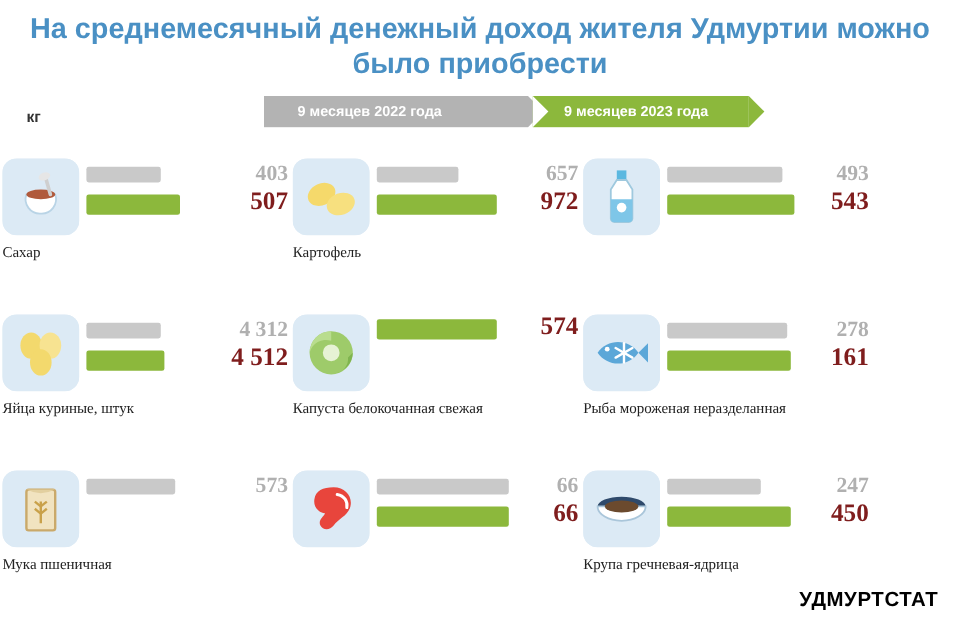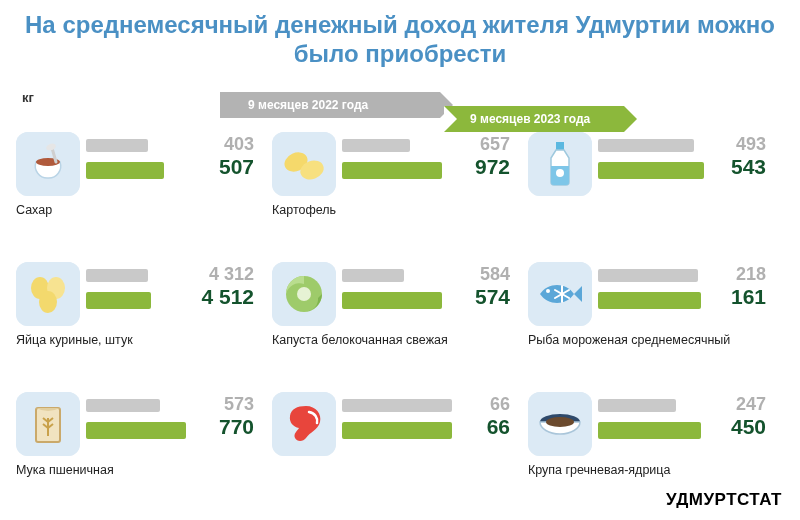--- a/index.html
+++ b/index.html
@@ -22,21 +22,21 @@
   .unit{
     position:absolute;
     left:22px; top:90px;
     font-size:13px;
     font-weight:bold;
     color:#333;
   }
   
   .legend{
     position:absolute;
-    left:200px; top:92px;
+    left:200px; top:80px;
     height:20px;
     display:flex;
     padding-left:20px;
   }
   .legend-chip{
     position:relative;
     height:26px;
     display:flex;
     align-items:center;
     color:#fff;
@@ -56,21 +56,20 @@
     width:0;height:0;
     border-top:13px solid transparent;
     border-bottom:13px solid transparent;
     border-left:13px solid #b3b3b3;
   }
   .legend-new{
     background:#8cb83c;
     width:180px;
     padding-left:26px;
     margin-left:4px;
-    margin-top:14px;
   }
   .legend-new:before{
     content:"";
     position:absolute;
     left:0; top:0;
     width:0;height:0;
     border-top:13px solid transparent;
     border-bottom:13px solid transparent;
     border-left:13px solid #ffffff;
   }
@@ -89,23 +88,24 @@
     left:0; top:132px;
     width:800px;
   }
   .row{
     display:flex;
     width:800px;
     margin-bottom:8px;
   }
   .cell{
     width:240px;
-    margin-left:16px;
+    margin-left:2px;
     position:relative;
     height:122px;
+    font-family:Liberation Serif, serif;
   }
   .cell .icon{
     position:absolute;
     left:0; top:0;
     width:64px;height:64px;
     border-radius:12px;
     background:#ddeaf4;
     overflow:hidden;
   }
   .bars{
@@ -123,21 +123,21 @@
   .bar.old{background:#c9c9c9;}
   .bar.new{background:#8cb83c;height:17px;top:0;}
   .val{
     position:absolute;
     right:0; top:-4px;
     font-size:19px;
     font-weight:bold;
     line-height:22px;
   }
   .val.old{color:#b0b0b0;font-size:18px;top:-3px;}
-  .val.new{color:#14532d;font-size:21px;top:-6px;}
+  .val.new{color:#7f1d1d;font-size:21px;top:-6px;}
   .label{
     position:absolute;
     left:0; top:70px;
     width:236px;
     font-size:12.5px;
     color:#222;
     line-height:16px;
   }
   .footer{
     position:absolute;
@@ -265,24 +265,20 @@
       <div class="icon">
         <svg width="64" height="64" viewBox="0 0 64 64">
           <rect width="64" height="64" fill="#dceaf5"></rect>
           <circle cx="32" cy="32" r="18" fill="#9ecb6a"></circle>
           <path d="M32 14 a18 18 0 0 0 -18 18 a14 14 0 0 1 18 -10 z" fill="#b9dd8e"></path>
           <circle cx="32" cy="32" r="7" fill="#e6f2d4"></circle>
           <path d="M50 32 a18 18 0 0 1 -14 17 a12 12 0 0 0 10 -13 z" fill="#7fb44f"></path>
         </svg>
       </div>
       <div class="bars">
-        <div class="bar-wrap">
-          <div class="bar old" style="width:62px"></div>
-          <div class="val old">584</div>
-        </div>
         <div class="bar-wrap">
           <div class="bar new" style="width:100px"></div>
           <div class="val new">574</div>
         </div>
       </div>
       <div class="label">Капуста белокочанная свежая</div>
     </div>
 
     <div class="cell">
       <div class="icon">
@@ -294,28 +290,28 @@
           <g stroke="#ffffff" stroke-width="2" stroke-linecap="round">
             <path d="M34 24 v16"></path>
             <path d="M27 28 l14 8"></path>
             <path d="M41 28 l-14 8"></path>
           </g>
         </svg>
       </div>
       <div class="bars">
         <div class="bar-wrap">
           <div class="bar old" style="width:100px"></div>
-          <div class="val old">218</div>
+          <div class="val old">278</div>
         </div>
         <div class="bar-wrap">
           <div class="bar new" style="width:103px"></div>
           <div class="val new">161</div>
         </div>
       </div>
-      <div class="label">Рыба мороженая среднемесячный</div>
+      <div class="label">Рыба мороженая неразделанная</div>
     </div>
 
   </div>
 
   <div class="row">
 
     <div class="cell">
       <div class="icon">
         <svg width="64" height="64" viewBox="0 0 64 64">
           <rect width="64" height="64" fill="#dceaf5"></rect>
@@ -328,24 +324,20 @@
             <path d="M32 36 l5 -4"></path>
             <path d="M32 36 l-5 -4"></path>
           </g>
         </svg>
       </div>
       <div class="bars">
         <div class="bar-wrap">
           <div class="bar old" style="width:74px"></div>
           <div class="val old">573</div>
         </div>
-        <div class="bar-wrap">
-          <div class="bar new" style="width:100px"></div>
-          <div class="val new">770</div>
-        </div>
       </div>
       <div class="label">Мука пшеничная</div>
     </div>
 
     <div class="cell">
       <div class="icon">
         <svg width="64" height="64" viewBox="0 0 64 64">
           <rect width="64" height="64" fill="#dceaf5"></rect>
           <path d="M34 14 c10 0 16 8 14 16 c-2 8 -10 10 -14 16 c-3 4 -9 4 -11 0 c-2 -4 2 -7 4 -10 c-6 -1 -10 -6 -9 -12 c1 -7 7 -10 16 -10 z" fill="#e8453c"></path>
           <path d="M37 20 c6 1 9 6 8 11" stroke="#ffffff" stroke-width="2.5" fill="none" stroke-linecap="round"></path>

